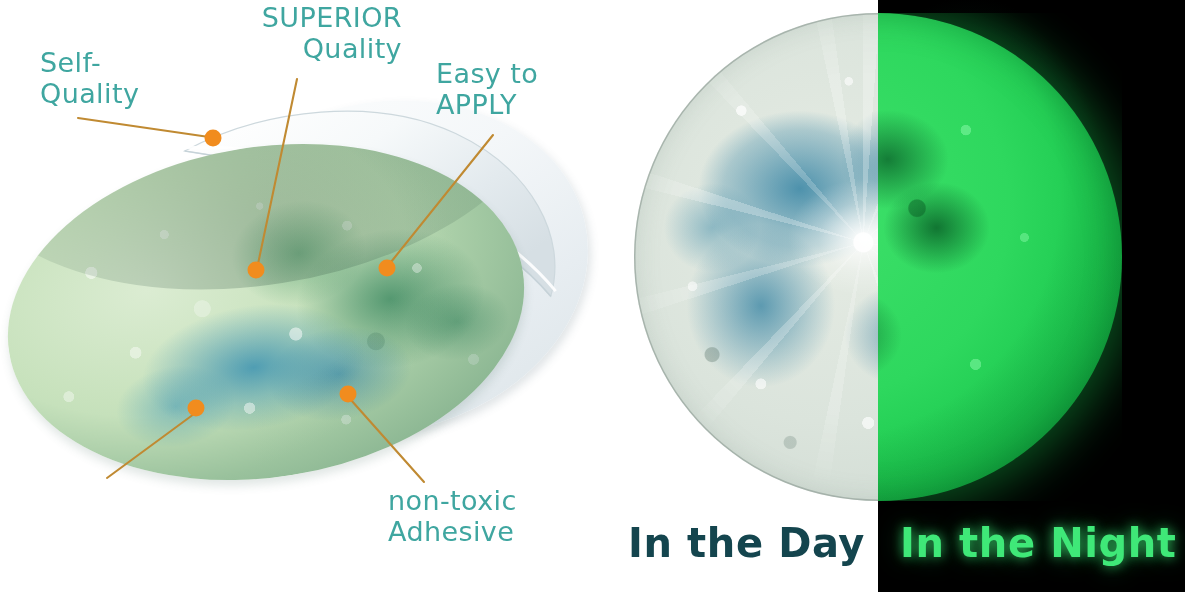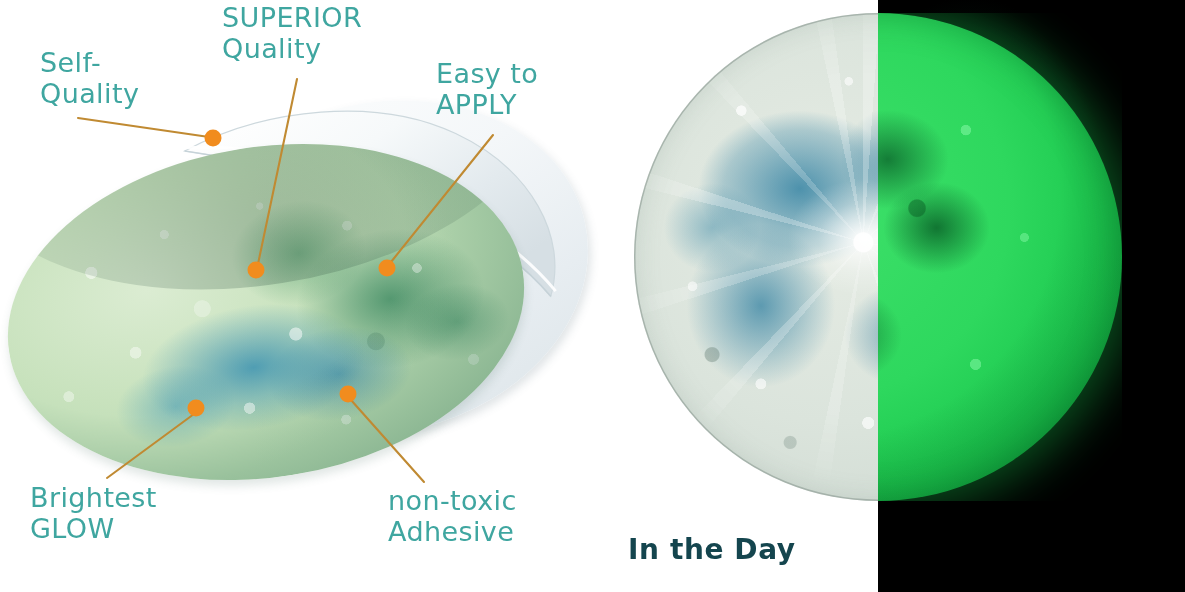--- a/index.html
+++ b/index.html
@@ -92,21 +92,21 @@
     position:absolute;
     color:#3fa6a0;
     font-size:27px;
     line-height:1.16;
     letter-spacing:.4px;
     font-weight:400;
     white-space:pre-line;
     font-family:"DejaVu Sans","Liberation Sans",sans-serif;
   }
   #cl-self     { left:40px;  top:47px;  text-align:left; }
-  #cl-superior { left:222px; top:2px;   text-align:left; width:180px; }
+  #cl-superior { left:222px; top:2px;   text-align:right; width:180px; }
   #cl-easy     { left:436px; top:58px;  width:150px; }
   #cl-bright   { left:30px;  top:482px; text-align:left; }
   #cl-nontoxic { left:388px; top:485px; text-align:left; }
 
   #leader-svg{ position:absolute; left:0; top:0; width:600px; height:592px; pointer-events:none; }
 
   
   #right-panel{ position:absolute; left:600px; top:0; width:585px; height:592px; overflow:hidden; }
   #day-half{ position:absolute; left:0; top:0; width:278px; height:592px; background:#ffffff; }
   #night-half{
@@ -212,21 +212,21 @@
       radial-gradient(circle at 58% 40%, rgba(6,78,30,.40) 0 2.0%, transparent 2.3%);
   }
   #moon-body-night .limbN{
     position:absolute; inset:0; border-radius:50%;
     background:radial-gradient(circle at 38% 38%, rgba(0,0,0,0) 56%, rgba(4,70,26,.45) 92%, rgba(2,48,18,.65) 100%);
   }
 
   
   .caption{
     position:absolute; bottom:26px;
-    font-size:28px; font-weight:700; letter-spacing:.6px;
+    font-size:40px; font-weight:700; letter-spacing:.6px;
     font-family:"DejaVu Sans","Liberation Sans",sans-serif;
     white-space:nowrap;
   }
   #cap-day  { left:28px;  color:#14454e; }
   #cap-night{ left:300px; color:#3fe878; text-shadow:0 0 12px rgba(62,232,120,.75),0 0 26px rgba(40,200,90,.45); }
 </style>
 </head>
 <body>
 
 <div id="stage">
@@ -280,22 +280,20 @@
         <circle cx="348" cy="394" r="8.5"></circle>
       </g>
     </svg>
 
     <div class="callout-label" id="cl-self">Self-
 Quality</div>
     <div class="callout-label" id="cl-superior">SUPERIOR
 Quality</div>
     <div class="callout-label" id="cl-easy">Easy to
 APPLY</div>
-    <div class="callout-label" id="cl-bright">Brightest
-GLOW</div>
     <div class="callout-label" id="cl-nontoxic">non-toxic
 Adhesive</div>
   </div>
 
   <div id="right-panel">
     <div id="day-half"></div>
     <div id="night-half"></div>
 
     <div id="compare-moon">
 
@@ -309,15 +307,16 @@
 
       <div class="moon-half" id="moon-night-clip">
         <div class="moon-body" id="moon-body-night">
           <div class="tex3"></div>
           <div class="limbN"></div>
         </div>
       </div>
     </div>
 
     <div class="caption" id="cap-day">In the Day</div>
+    <div class="caption" id="cap-night">In the Night</div>
   </div>
 
 </div>
 
 </body></html>

